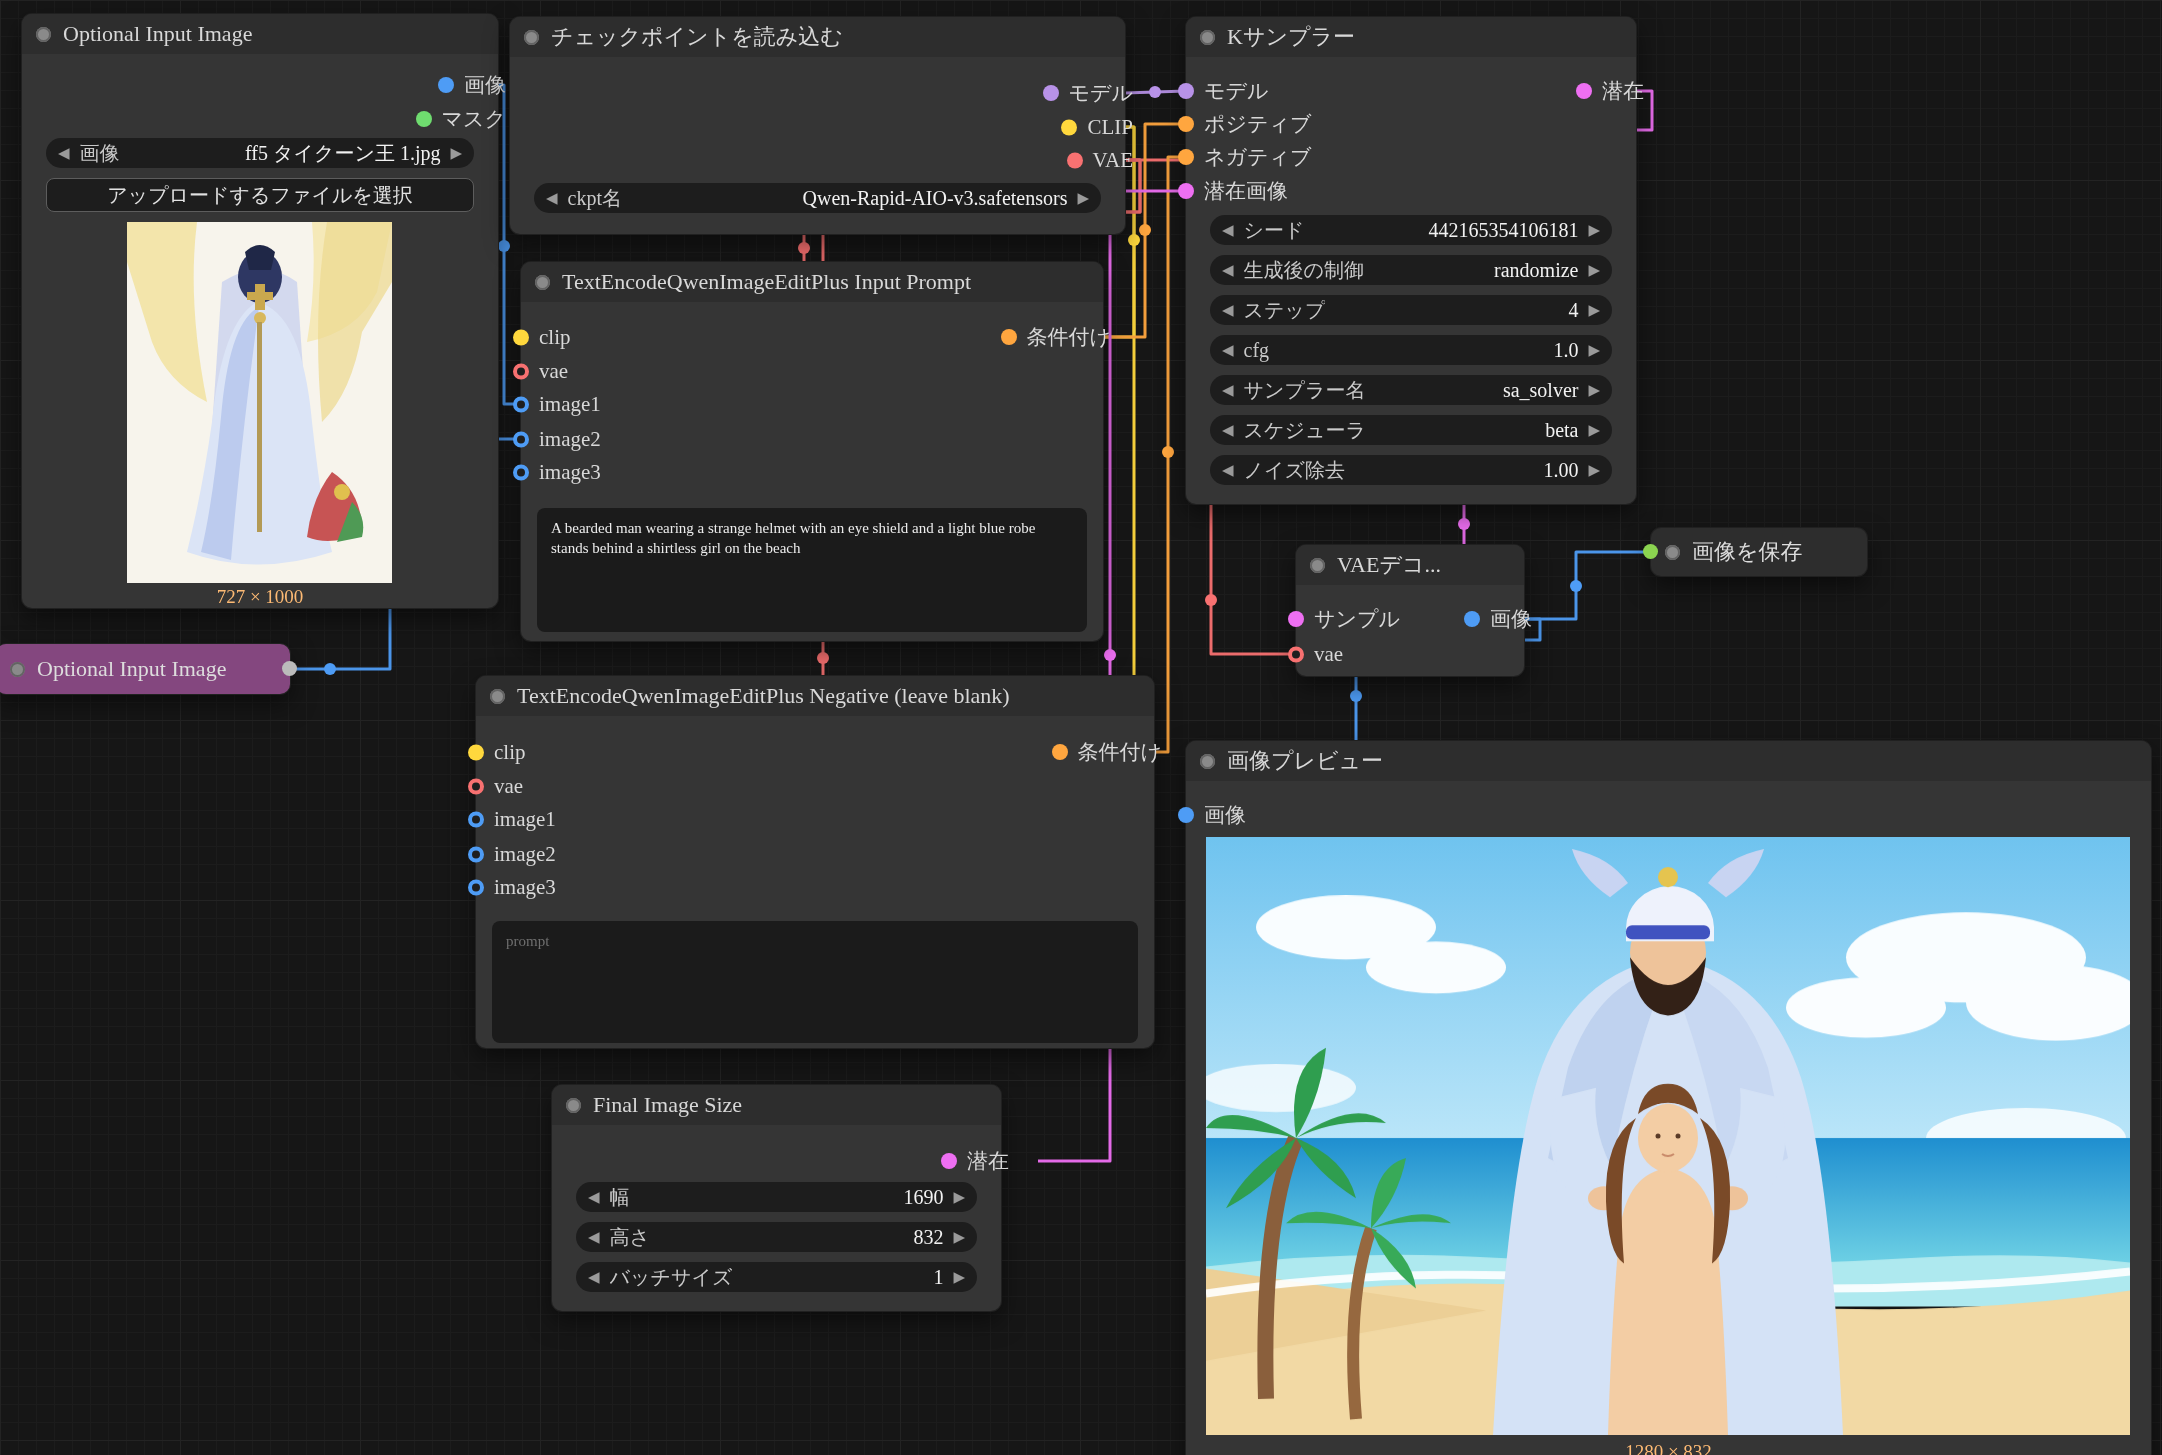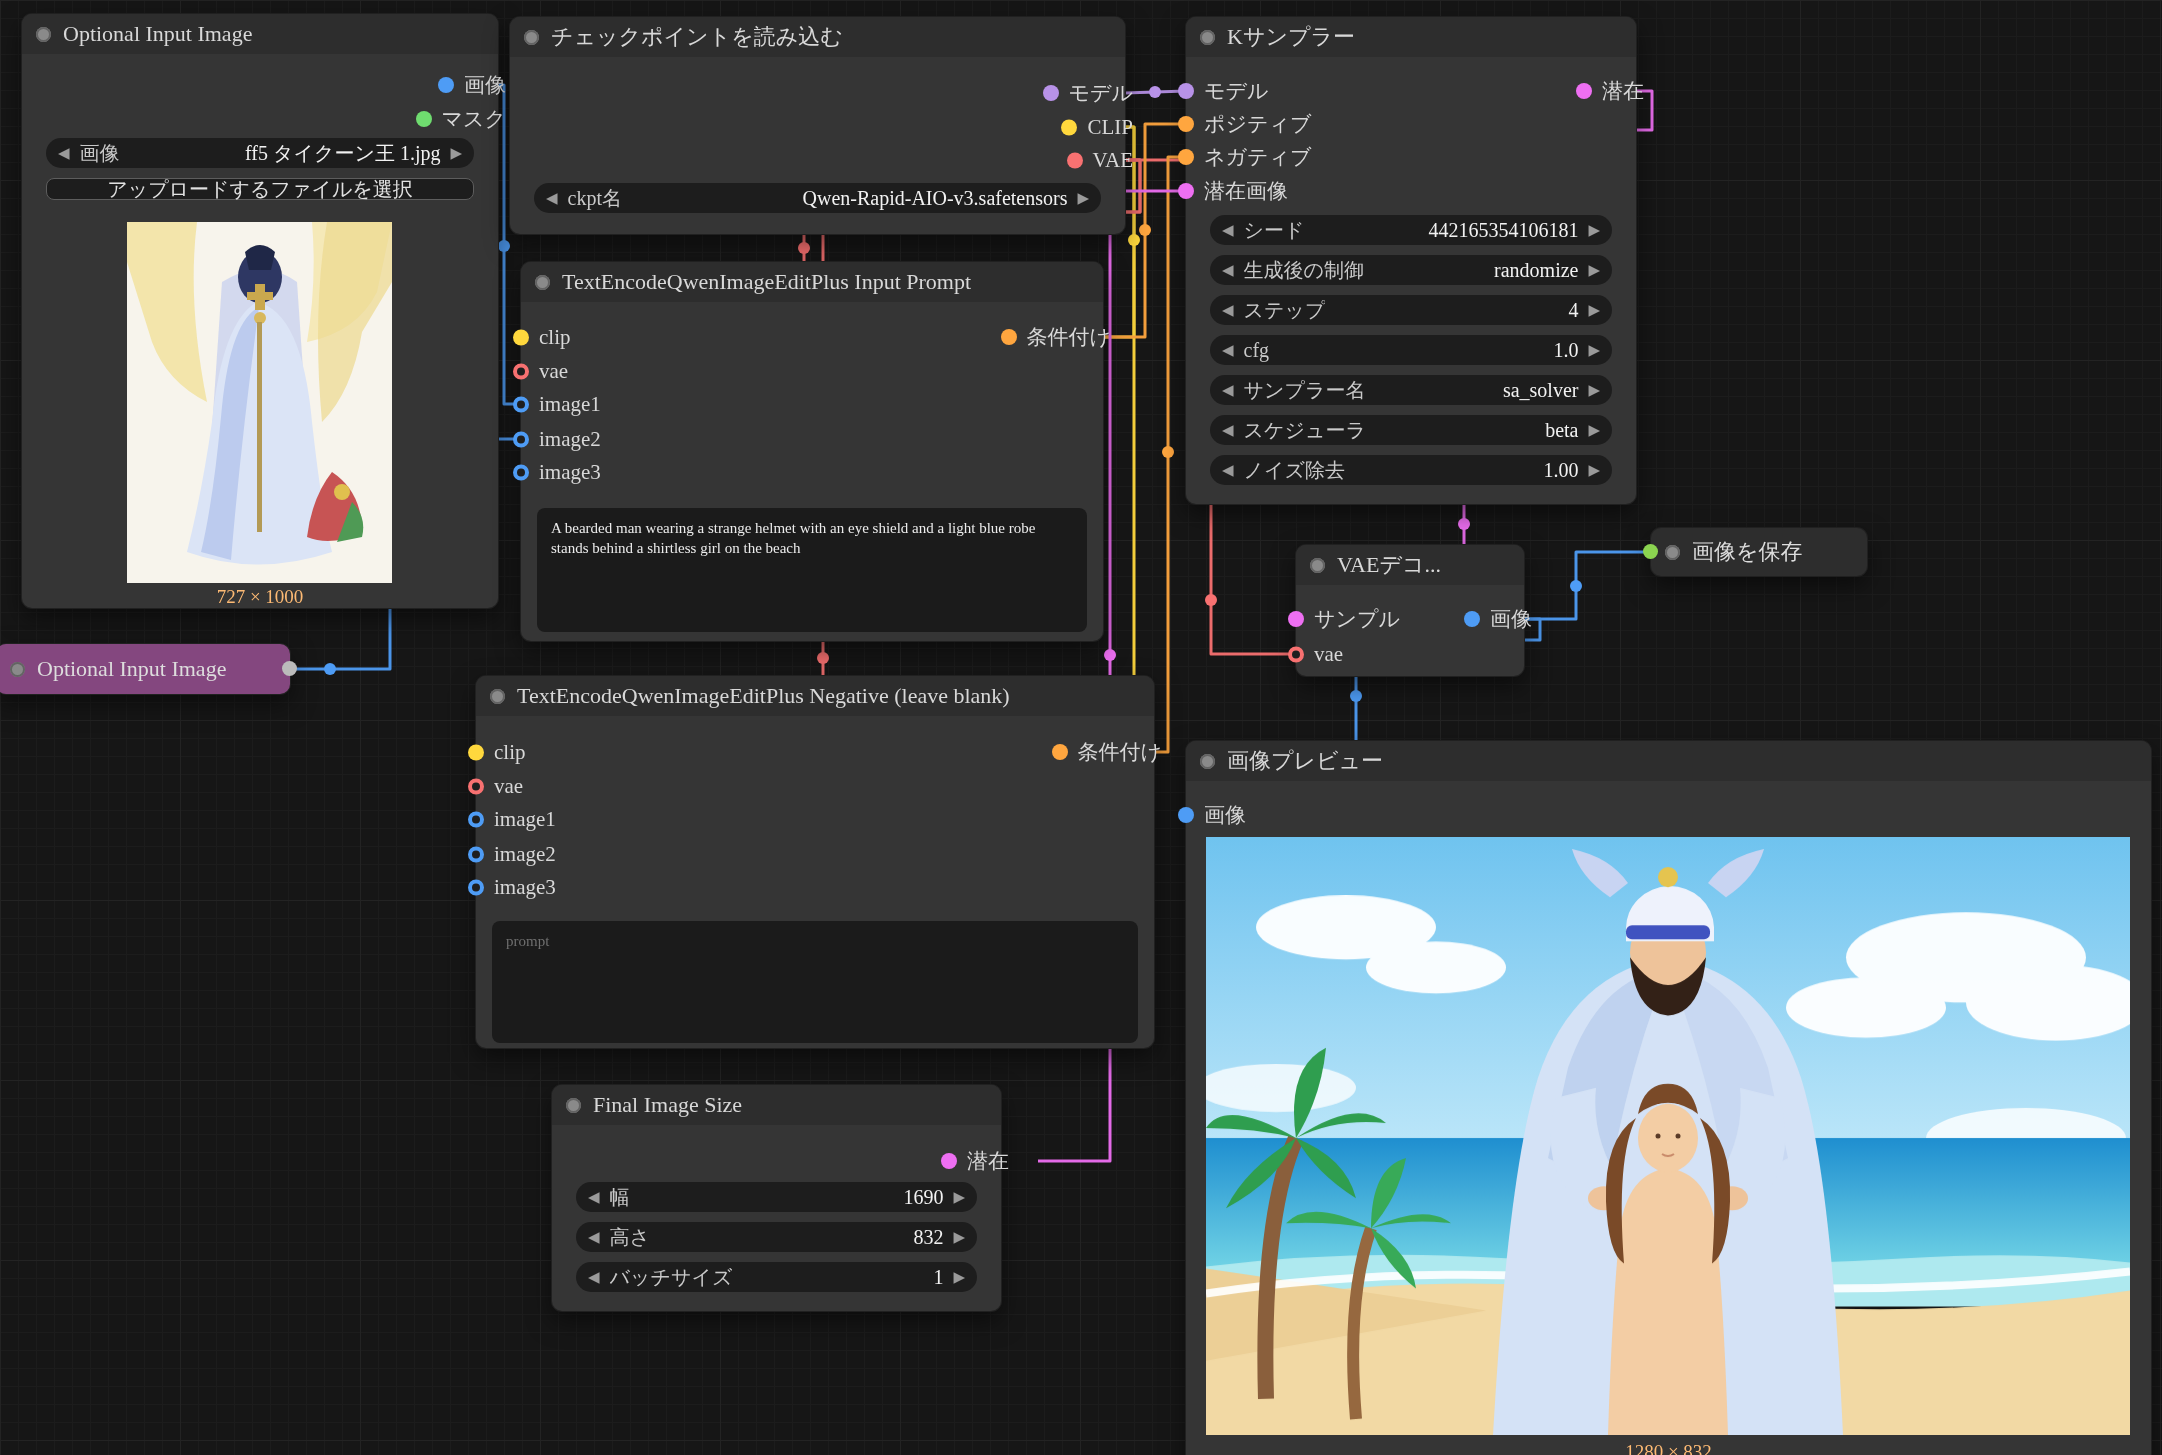--- a/index.html
+++ b/index.html
@@ -33,21 +33,21 @@
   .pdot.ring{box-sizing:border-box;border:4px solid #777;background:#1f1f1f;}
   .plabel{font-size:21px;color:#d8d8d8;}
   .widget{
     position:absolute;left:24px;right:24px;height:30px;border-radius:15px;background:#1d1d1d;
     display:flex;align-items:center;gap:10px;padding:0 12px;box-sizing:border-box;font-size:20px;
   }
   .warrow{color:#9a9a9a;font-size:15px;flex:none;}
   .wlabel{color:#c9c9c9;overflow:hidden;white-space:nowrap;}
   .wvalue{margin-left:auto;color:#f2f2f2;white-space:nowrap;}
   .btn{
-    position:absolute;left:24px;right:24px;height:22px;border-radius:8px;background:#1d1d1d;
+    position:absolute;left:24px;right:24px;height:34px;border-radius:8px;background:#1d1d1d;
     border:1px solid #5d5d5d;display:flex;align-items:center;justify-content:center;
     font-size:20px;color:#e2e2e2;box-sizing:border-box;white-space:nowrap;
   }
   .imgbox{position:absolute;overflow:hidden;background:#101010;}
   .imgbox svg{display:block;width:100%;height:100%;}
   .caption{position:absolute;left:0;right:0;text-align:center;font-size:19px;color:#fdba74;}
   .textarea{
     position:absolute;left:16px;right:16px;background:#1b1b1b;border-radius:8px;
     padding:10px 14px;font-size:15px;line-height:1.35;color:#ececec;box-sizing:border-box;overflow:hidden;
   }

